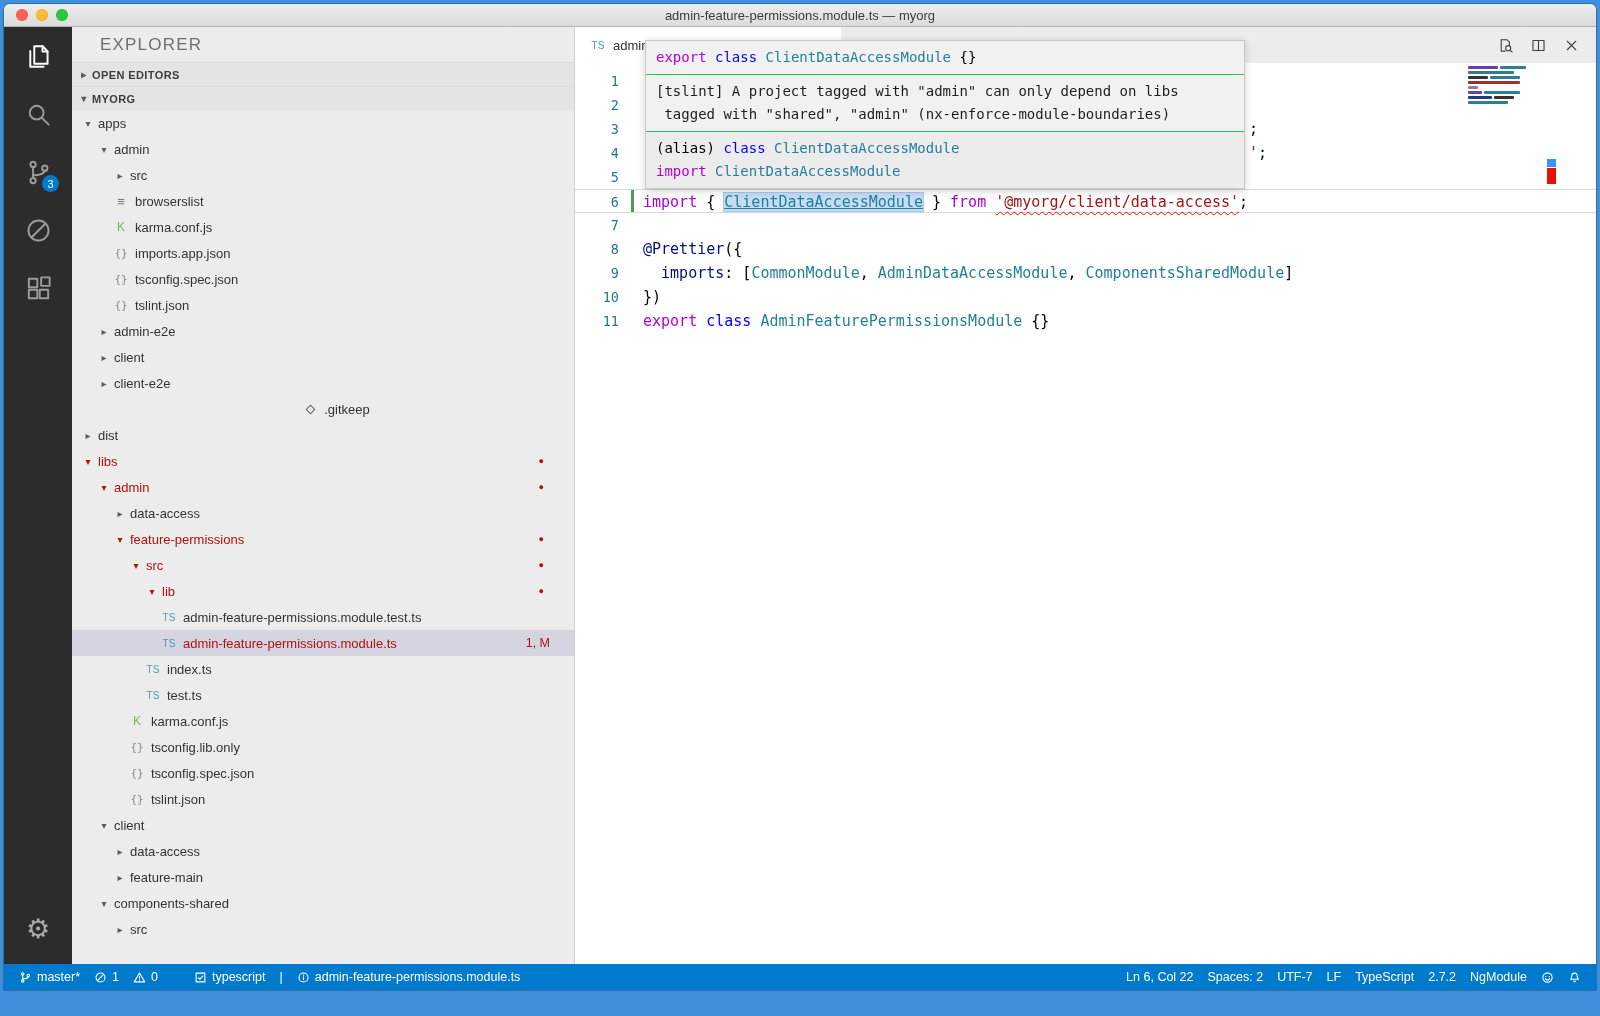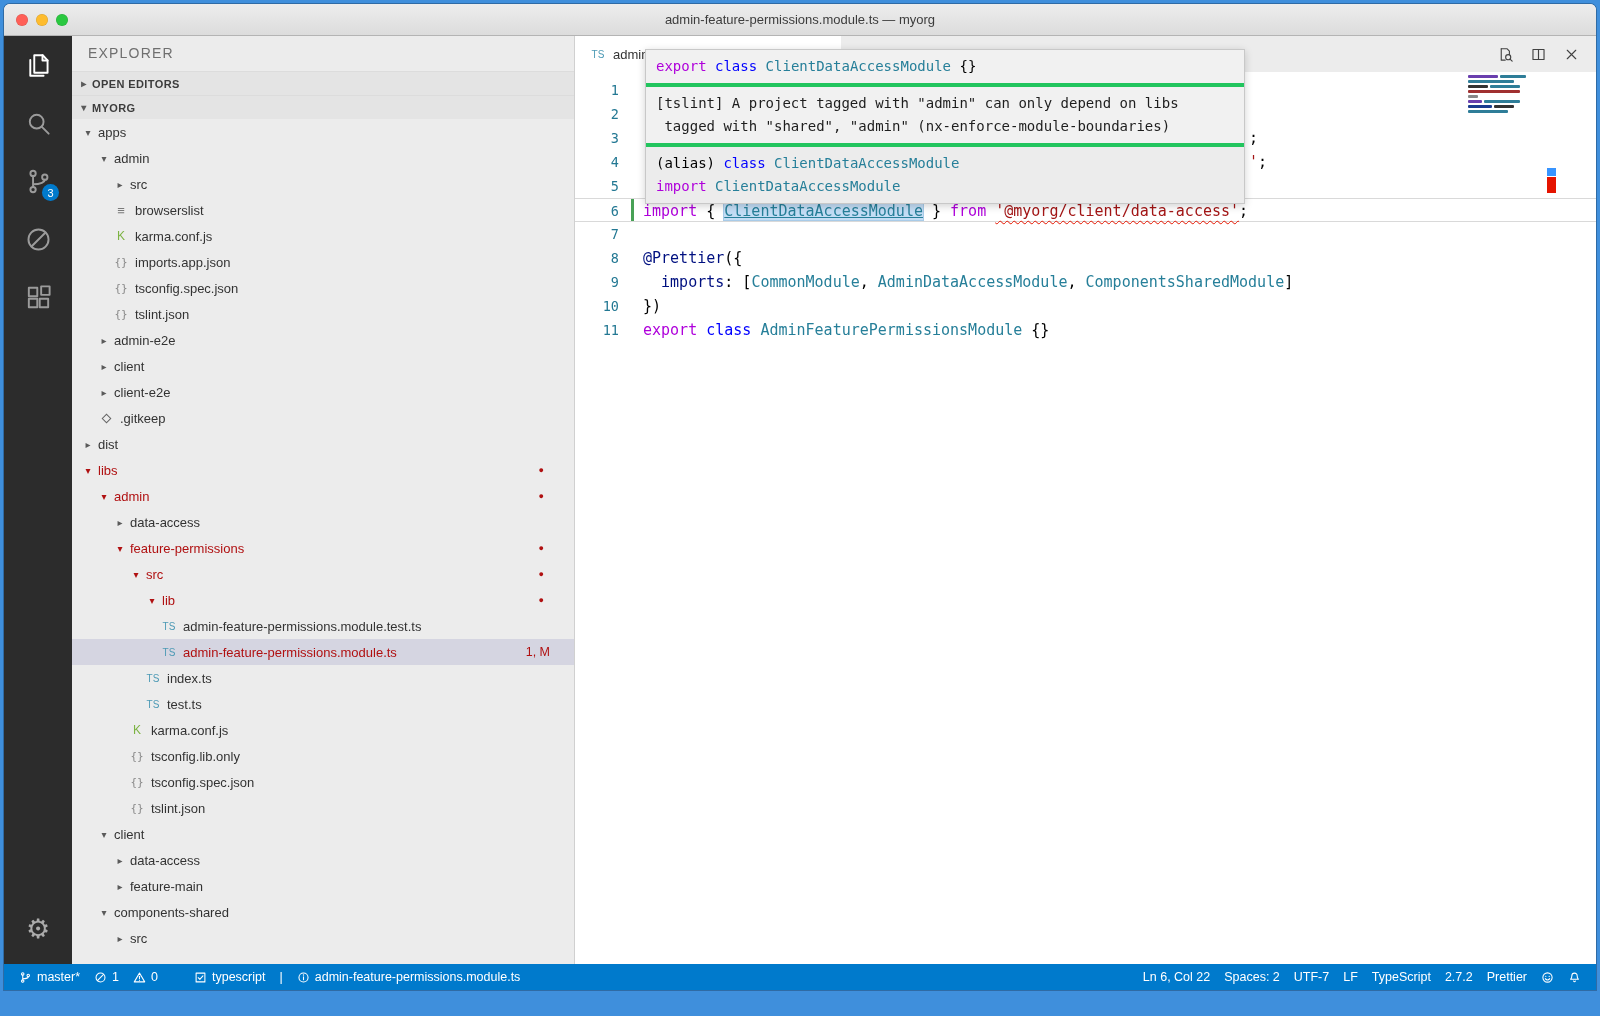--- a/index.html
+++ b/index.html
@@ -9,21 +9,21 @@
 *{box-sizing:border-box}
 html,body{margin:0;padding:0}
 body{width:1600px;height:1016px;background:var(--win-border,#3f8fdc);
      font-family:"Liberation Sans",sans-serif;position:relative;overflow:hidden}
 
 .window{position:absolute;left:4px;top:4px;right:4px;bottom:26px;display:flex;
         flex-direction:column;border-radius:6px 6px 0 0;overflow:hidden;background:#fff;
         box-shadow:0 0 0 1px rgba(0,0,0,.25)}
 
 
-.titlebar{height:32px;flex:0 0 auto;background:linear-gradient(#ededed,#dcdcdc);
+.titlebar{height:23px;flex:0 0 auto;background:linear-gradient(#ededed,#dcdcdc);
           border-bottom:1px solid #b4b4b4;position:relative;display:flex;
           align-items:center;justify-content:center}
 .traffic{position:absolute;left:12px;top:0;height:100%;display:flex;align-items:center;gap:8px}
 .tl{width:12px;height:12px;border-radius:50%;box-shadow:inset 0 0 0 .5px rgba(0,0,0,.15)}
 .tl.close{background:#ff5f57}.tl.min{background:#febc2e}.tl.zoom{background:#2ac840}
 .title-text{font-size:13px;color:#3c3c3c}
 
 .main{flex:1;display:flex;min-height:0}
 
 
@@ -36,21 +36,21 @@
             stroke-width:1.6;stroke-linecap:round;stroke-linejoin:round}
 .ab-badge{position:absolute;right:13px;bottom:9px;background:var(--accent,#007acc);color:#fff;
           font-size:11px;border-radius:50%;width:17px;height:17px;display:flex;
           align-items:center;justify-content:center}
 .ab-bottom{margin-top:auto;margin-bottom:6px}
 .gear-glyph{font-size:27px;color:#ababab;line-height:1}
 
 
 .sidebar{width:503px;background:#ececec;border-right:1px solid #d0d0d0;display:flex;
          flex-direction:column;overflow:hidden;flex:0 0 auto}
-.sidebar-title{height:35px;line-height:35px;padding-left:16px;font-size:14px;
+.sidebar-title{height:35px;line-height:35px;padding-left:28px;font-size:17px;
                letter-spacing:1.2px;color:#6f6f6f}
 .section-header{height:24px;display:flex;align-items:center;font-size:11px;font-weight:bold;
                 color:#3c3c3c;padding-left:4px;letter-spacing:.4px;background:#e4e4e4;
                 border-top:1px solid #dcdcdc;cursor:pointer}
 .section-header .chev{width:16px;text-align:center;font-size:10px;color:#5a5a5a}
 .tree{flex:1;overflow:hidden;font-size:13px;color:#333}
 .row{height:26px;display:flex;align-items:center;cursor:pointer;white-space:nowrap}
 .row .chev{width:16px;font-size:10px;color:#5a5a5a;text-align:center;flex:0 0 auto}
 .row .lbl{padding-left:2px}
 .row.error{color:var(--error,#b01011)}
@@ -89,21 +89,21 @@
 .tk-kw{color:var(--kw,#af00db)} .tk-st{color:var(--st,#0000ff)} .tk-ty{color:var(--ty,#267f99)}
 .tk-pr{color:var(--pr,#001080)} .tk-sr{color:var(--sr,#a31515)} .tk-pl{color:#000}
 .tk.hl{background:#c3ddf5;outline:1px solid #a8cbe8;text-decoration:underline;cursor:pointer}
 .tk.sq{text-decoration:underline wavy #e51400 1px;text-underline-offset:4px}
 
 
 .hover{position:absolute;left:70px;top:13px;width:600px;background:#f1f1f1;
        border:1px solid #c8c8c8;box-shadow:0 2px 8px rgba(0,0,0,.18);z-index:20;
        font-family:"DejaVu Sans Mono",monospace;font-size:14px;color:#1e1e1e}
 .hover-sec{padding:5px 10px;line-height:23px;white-space:pre-wrap}
-.hover-sec+.hover-sec{border-top:4px solid #22c55e}
+.hover-sec+.hover-sec{border-top:1px solid #22c55e}
 .hs3{background:#ececec}
 
 
 .minimap{position:absolute;top:3px;right:64px;width:64px;display:flex;flex-direction:column;cursor:pointer}
 .mm-row{height:3px;margin-bottom:2px;display:flex;gap:2px}
 .mm-seg{height:3px;border-radius:1px}
 .ruler-mark{position:absolute;right:40px;width:9px}
 
 
 .statusbar{height:26px;background:var(--accent,#007acc);color:#fff;display:flex;align-items:center;
@@ -236,21 +236,21 @@
             <span class="lbl" data-name="tree-item-label">admin-e2e</span>
           </div>
           <div class="row" data-name="tree-item" style="padding-left: 24px;">
             <span class="chev" data-name="chevron-right-icon">▸</span>
             <span class="lbl" data-name="tree-item-label">client</span>
           </div>
           <div class="row" data-name="tree-item" style="padding-left: 24px;">
             <span class="chev" data-name="chevron-right-icon">▸</span>
             <span class="lbl" data-name="tree-item-label">client-e2e</span>
           </div>
-          <div class="row" data-name="tree-item" style="padding-left: 25px;">
+          <div class="row" data-name="tree-item" style="padding-left: 25px; justify-content: center;">
             <span class="fi" data-name="git-file-icon">
               <span class="diamond"></span>
             </span>
             <span class="lbl" data-name="tree-item-label">.gitkeep</span>
           </div>
           <div class="row" data-name="tree-item" style="padding-left: 8px;">
             <span class="chev" data-name="chevron-right-icon">▸</span>
             <span class="lbl" data-name="tree-item-label">dist</span>
           </div>
           <div class="row error" data-name="tree-item" style="padding-left: 8px;">
@@ -524,21 +524,21 @@
         <div class="sb-item" data-name="status-eol">
           <span data-name="status-label">LF</span>
         </div>
         <div class="sb-item" data-name="status-language-mode">
           <span data-name="status-label">TypeScript</span>
         </div>
         <div class="sb-item" data-name="status-ts-version">
           <span data-name="status-label">2.7.2</span>
         </div>
         <div class="sb-item" data-name="status-prettier">
-          <span data-name="status-label">Prettier</span>
+          <span data-name="status-label">NgModule</span>
         </div>
         <div class="sb-item" data-name="status-feedback">
           <span class="sbicon" data-name="feedback-icon">
             <svg viewBox="0 0 16 16">
               <circle cx="8" cy="8" r="5.7"></circle>
               <circle cx="5.9" cy="6.6" r=".8" fill="currentColor" stroke="none"></circle>
               <circle cx="10.1" cy="6.6" r=".8" fill="currentColor" stroke="none"></circle>
               <path d="M5.3 9.4c.7 1.1 1.6 1.7 2.7 1.7s2-.6 2.7-1.7"></path>
             </svg>
           </span>

